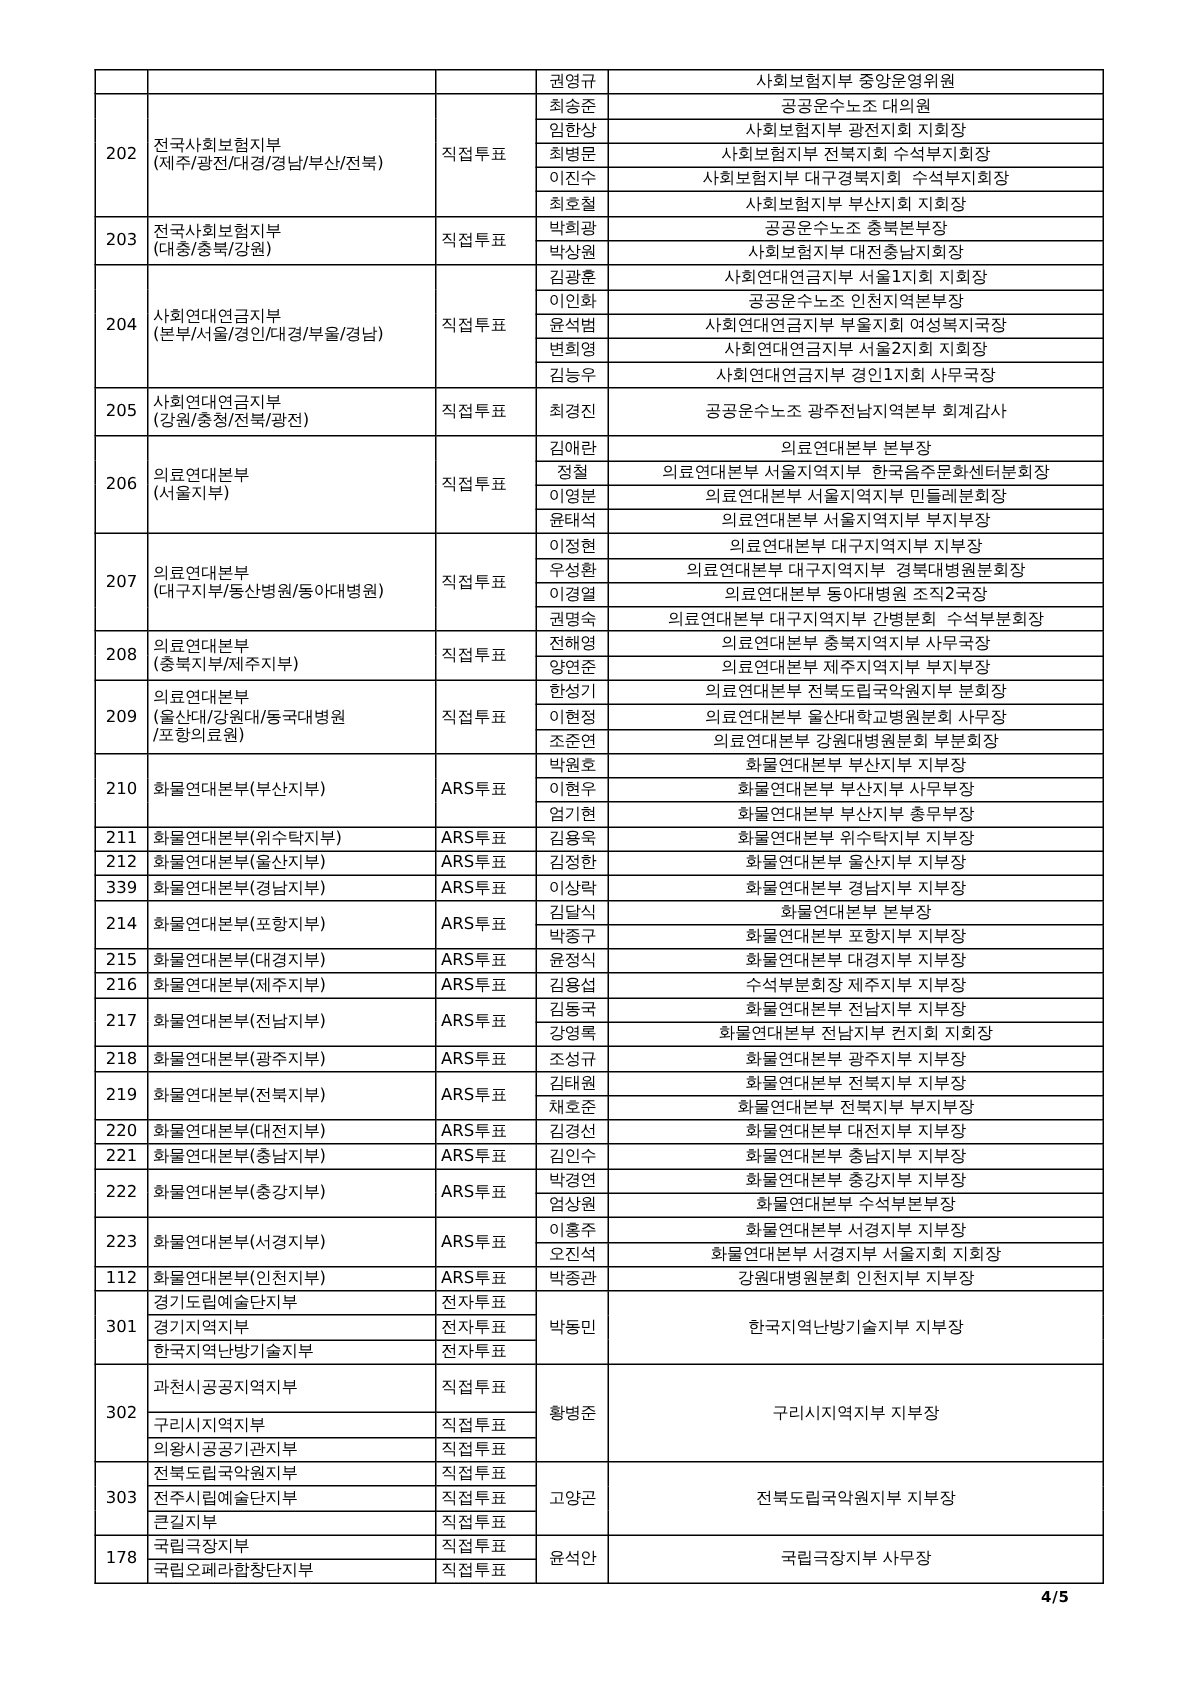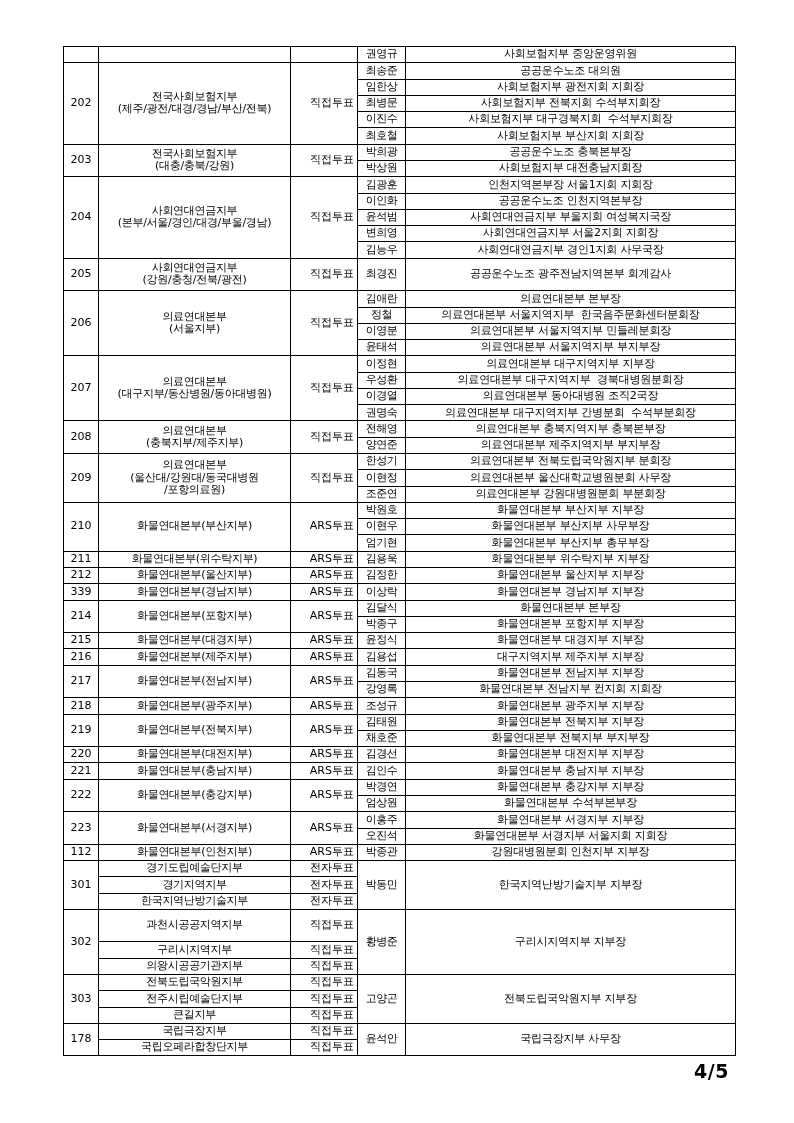--- a/index.html
+++ b/index.html
@@ -22,30 +22,30 @@
   table.roster tr { height: 16.29px; }
   table.roster td {
     border: 1px solid #000;
     padding: 0 3px;
     vertical-align: middle;
     font-size: 11px;
     line-height: 1.15;
     overflow: hidden;
   }
   td.c-num   { text-align: center; font-size: 11px; }
-  td.c-branch{ text-align: center; }
+  td.c-branch{ text-align: left; }
   td.c-branch div { white-space: pre; letter-spacing: -0.3px; }
-  td.c-method{ text-align: right; white-space: pre; }
+  td.c-method{ text-align: left; white-space: pre; }
   td.c-name  { text-align: center; white-space: pre; letter-spacing: -0.5px; }
   td.c-title { text-align: center; white-space: pre; letter-spacing: -0.2px; }
   td.no-top  { border-top: none; }
   .page-num {
     position: absolute;
     left: 694px; top: 1060px;
-    font-size: 19px;
+    font-size: 10px;
     font-weight: bold;
     letter-spacing: 0.5px;
   }
 </style>
 </head>
 <body>
 
 <div class="sheet">
   <table class="roster">
     <colgroup>
@@ -106,21 +106,21 @@
           <td class="c-title" rowspan="1">사회보험지부 대전충남지회장</td>
         </tr>
         <tr>
           <td class="c-num" rowspan="5">204</td>
           <td class="c-branch" rowspan="5">
             <div>사회연대연금지부</div>
             <div>(본부/서울/경인/대경/부울/경남)</div>
           </td>
           <td class="c-method" rowspan="5">직접투표</td>
           <td class="c-name" rowspan="1">김광훈</td>
-          <td class="c-title" rowspan="1">인천지역본부장 서울1지회 지회장</td>
+          <td class="c-title" rowspan="1">사회연대연금지부 서울1지회 지회장</td>
         </tr>
         <tr>
           <td class="c-name" rowspan="1">이인화</td>
           <td class="c-title" rowspan="1">공공운수노조 인천지역본부장</td>
         </tr>
         <tr>
           <td class="c-name" rowspan="1">윤석범</td>
           <td class="c-title" rowspan="1">사회연대연금지부 부울지회 여성복지국장</td>
         </tr>
         <tr>
@@ -187,21 +187,21 @@
           <td class="c-title" rowspan="1">의료연대본부 대구지역지부 간병분회  수석부분회장</td>
         </tr>
         <tr>
           <td class="c-num" rowspan="2">208</td>
           <td class="c-branch" rowspan="2">
             <div>의료연대본부</div>
             <div>(충북지부/제주지부)</div>
           </td>
           <td class="c-method" rowspan="2">직접투표</td>
           <td class="c-name" rowspan="1">전해영</td>
-          <td class="c-title" rowspan="1">의료연대본부 충북지역지부 충북본부장</td>
+          <td class="c-title" rowspan="1">의료연대본부 충북지역지부 사무국장</td>
         </tr>
         <tr>
           <td class="c-name" rowspan="1">양연준</td>
           <td class="c-title" rowspan="1">의료연대본부 제주지역지부 부지부장</td>
         </tr>
         <tr>
           <td class="c-num" rowspan="3">209</td>
           <td class="c-branch" rowspan="3">
             <div>의료연대본부</div>
             <div>(울산대/강원대/동국대병원</div>
@@ -285,21 +285,21 @@
           <td class="c-name" rowspan="1">윤정식</td>
           <td class="c-title" rowspan="1">화물연대본부 대경지부 지부장</td>
         </tr>
         <tr>
           <td class="c-num" rowspan="1">216</td>
           <td class="c-branch" rowspan="1">
             <div>화물연대본부(제주지부)</div>
           </td>
           <td class="c-method" rowspan="1">ARS투표</td>
           <td class="c-name" rowspan="1">김용섭</td>
-          <td class="c-title" rowspan="1">대구지역지부 제주지부 지부장</td>
+          <td class="c-title" rowspan="1">수석부분회장 제주지부 지부장</td>
         </tr>
         <tr>
           <td class="c-num" rowspan="2">217</td>
           <td class="c-branch" rowspan="2">
             <div>화물연대본부(전남지부)</div>
           </td>
           <td class="c-method" rowspan="2">ARS투표</td>
           <td class="c-name" rowspan="1">김동국</td>
           <td class="c-title" rowspan="1">화물연대본부 전남지부 지부장</td>
         </tr>

